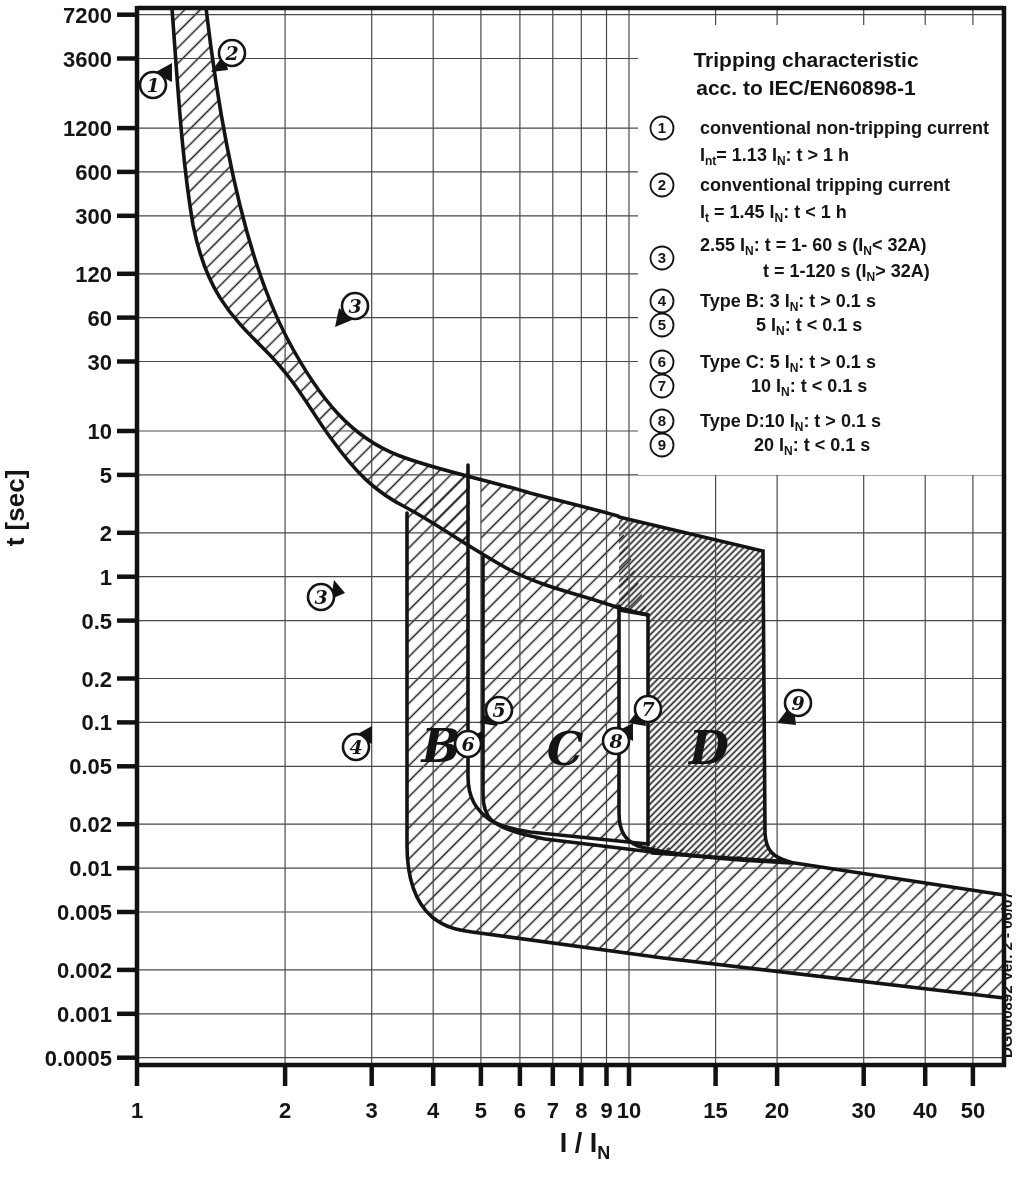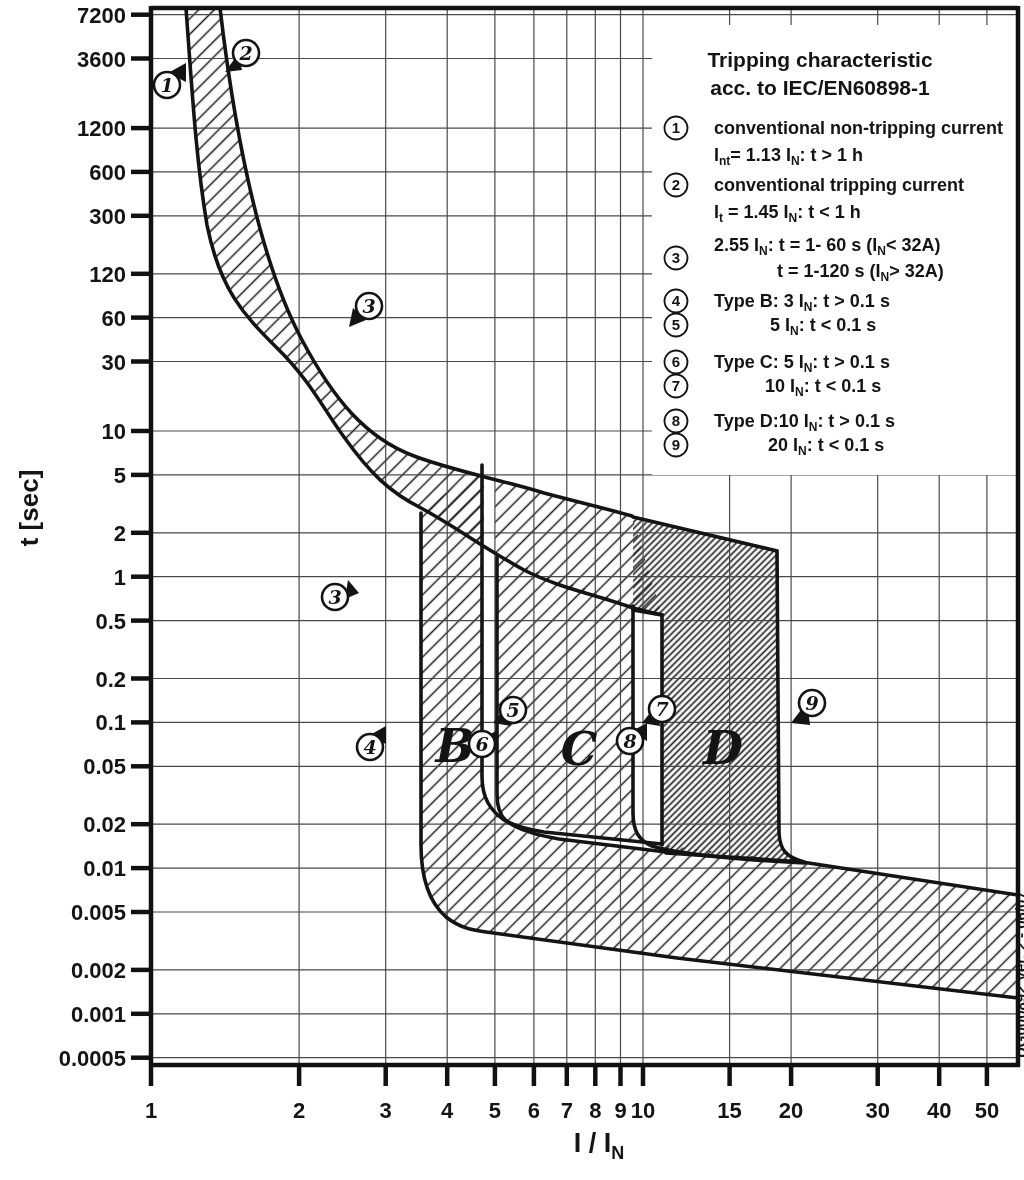--- a/index.html
+++ b/index.html
@@ -1,17 +1,17 @@
 <!DOCTYPE html>
 <html><head>
 <meta charset="utf-8">
 <style>
   html,body{margin:0;padding:0;background:#fff;}
   #stage{width:881px;height:1180px;position:relative;background:#fff;
-         font-family:"Liberation Sans",sans-serif;padding-left:14px;}
+         font-family:"Liberation Sans",sans-serif;}
   svg{display:block;}
   text{fill:#141414;}
   .tick-label{font-size:22px;font-weight:600;}
   .leg-line{font-size:18px;font-weight:600;}
   .leg-num{font-size:15px;font-weight:600;}
   .mk-num{font-family:"DejaVu Serif",serif;font-style:italic;font-weight:bold;font-size:19px;}
   .band-letter{font-family:"DejaVu Serif",serif;font-style:italic;font-weight:bold;font-size:46px;}
 </style>
 </head>
 <body>

